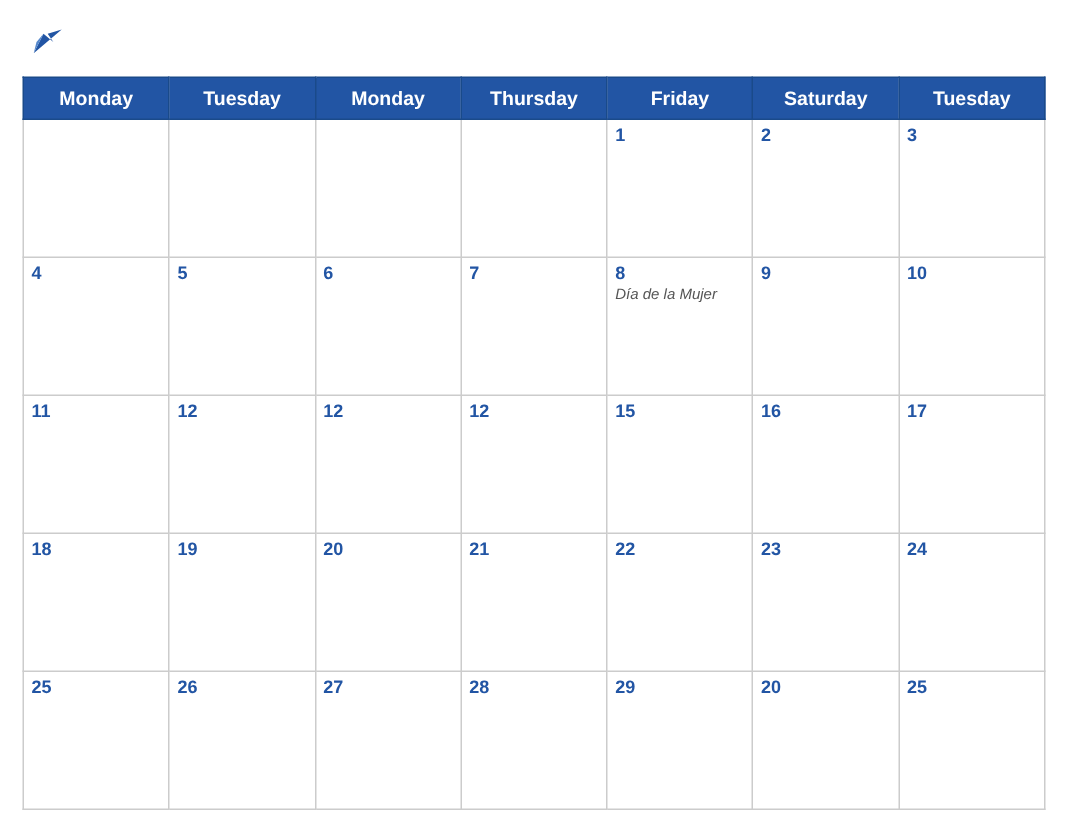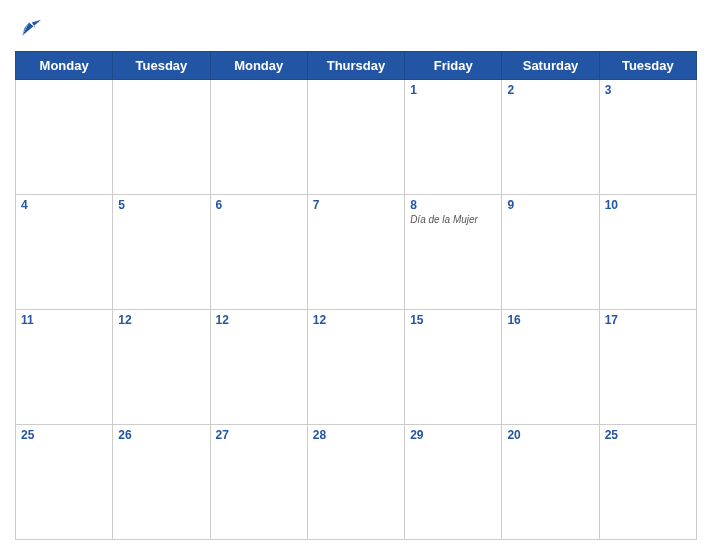--- a/index.html
+++ b/index.html
@@ -196,20 +196,43 @@
         </td>
         <td>
           <span class="day-number">16</span>
         </td>
         <td>
           <span class="day-number">17</span>
         </td>
       </tr>
       <tr>
         <td>
+          <span class="day-number">18</span>
+        </td>
+        <td>
+          <span class="day-number">19</span>
+        </td>
+        <td>
+          <span class="day-number">20</span>
+        </td>
+        <td>
+          <span class="day-number">21</span>
+        </td>
+        <td>
+          <span class="day-number">22</span>
+        </td>
+        <td>
+          <span class="day-number">23</span>
+        </td>
+        <td>
+          <span class="day-number">24</span>
+        </td>
+      </tr>
+      <tr>
+        <td>
           <span class="day-number">25</span>
         </td>
         <td>
           <span class="day-number">26</span>
         </td>
         <td>
           <span class="day-number">27</span>
         </td>
         <td>
           <span class="day-number">28</span>

